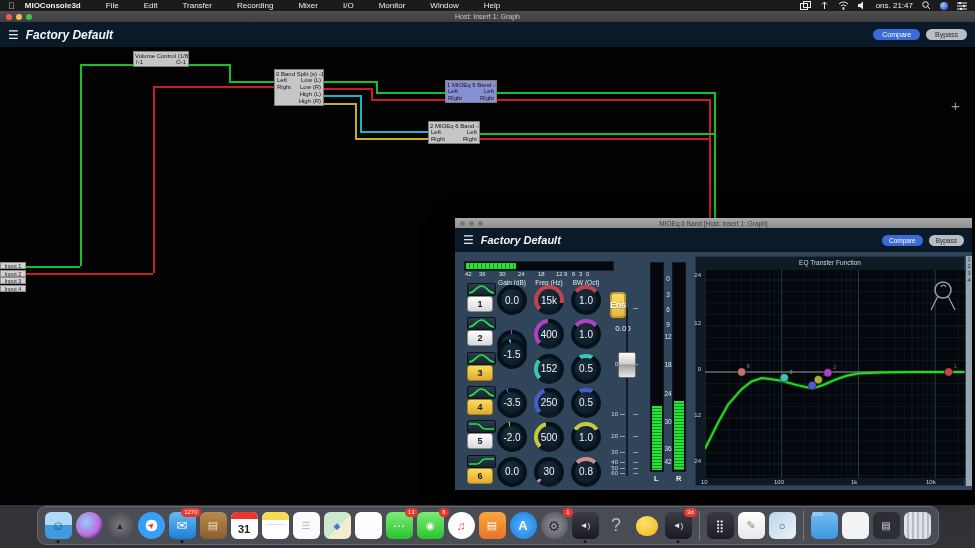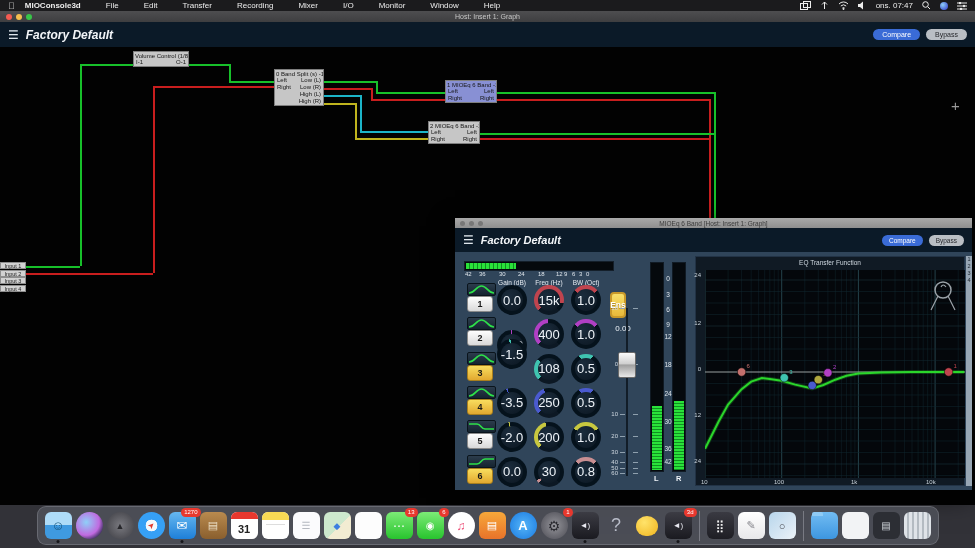--- a/index.html
+++ b/index.html
@@ -62,21 +62,21 @@
   .icon-btn{position:absolute;width:27px;height:11px;border-radius:2px;border:1px solid #0a141c;
             background:linear-gradient(#2c3c4c,#152430);display:flex;align-items:center;justify-content:center;}
   .num-btn{position:absolute;width:26px;height:16px;border-radius:3px;font-size:9px;font-weight:bold;
            color:#181818;display:flex;align-items:center;justify-content:center;border:1px solid #8a8a8a;
            background:linear-gradient(#fefefe,#d9d9d9);box-sizing:border-box;}
   .num-btn.yellow{background:linear-gradient(#f8dd5e,#e2a930);border-color:#a87f1e;}
   .knob{position:absolute;width:30px;height:30px;border-radius:50%;}
   .knob .ring{position:absolute;inset:0;border-radius:50%;}
   .knob .core{position:absolute;inset:4px;border-radius:50%;
               background:radial-gradient(circle at 35% 30%,#1b2c3c,#0b1621);
-              display:flex;align-items:center;justify-content:center;font-size:13px;color:#eef3f8;}
+              display:flex;align-items:center;justify-content:center;font-size:10px;color:#eef3f8;}
   #ens-btn{position:absolute;left:155px;top:40px;width:16px;height:26px;border-radius:4px;
            background:linear-gradient(#f8df6a,#e8b93a);border:2px solid #c9992a;box-sizing:border-box;
            color:#fff;font-size:8.5px;font-weight:bold;display:flex;align-items:center;justify-content:center;
            text-shadow:0 1px 1px rgba(120,80,0,.6);}
   #gain-readout{position:absolute;left:148px;top:72px;width:40px;text-align:center;font-size:8px;color:#eef3f8;}
   .fader-tick{position:absolute;font-size:6px;color:#cfd8e0;width:16px;text-align:right;}
   #fader-track{position:absolute;left:171px;top:90px;width:2px;height:170px;background:#121d28;}
   #fader-handle{position:absolute;left:163px;top:134px;width:18px;height:26px;border-radius:2px;
      background:linear-gradient(#fbfbfb,#cfcfcf 45%,#9f9f9f 50%,#e8e8e8);border:1px solid #6a6a6a;box-sizing:border-box;}
   .fdash{position:absolute;width:5px;height:1px;background:#8fa0ae;}
@@ -140,21 +140,21 @@
         <svg width="11" height="9">
           <path d="M1 3 A6 6 0 0 1 10 3 M2.8 5 A4 4 0 0 1 8.2 5 M4.4 7 A1.8 1.8 0 0 1 6.6 7" stroke="#ececec" fill="none"></path>
           <circle cx="5.5" cy="8" r="0.9" fill="#ececec"></circle>
         </svg>
       </span>
     <span>
         <svg width="9" height="9">
           <path d="M0 3 H2 L5 0.5 V8.5 L2 6 H0 Z" fill="#ececec"></path>
         </svg>
       </span>
-    <span id="clock">ons. 07:47</span>
+    <span id="clock">ons. 21:47</span>
     <span>
         <svg width="9" height="9">
           <circle cx="3.5" cy="3.5" r="2.8" stroke="#ececec" fill="none"></circle>
           <path d="M5.8 5.8 L8 8" stroke="#ececec"></path>
         </svg>
       </span>
     <span class="siri-dot"></span>
     <span>
         <svg width="10" height="8">
           <path d="M0 1 H10 M0 4 H10 M0 7 H10" stroke="#ececec"></path>
@@ -351,21 +351,21 @@
             <path d="M1 9 C7 9 8 2 13.5 2 C19 2 20 9 26 9" stroke="#2ee04a" stroke-width="1.6" fill="none"></path>
           </svg>
         </div>
         <div class="num-btn yellow" style="left: 12px; top: 112.6px;">3</div>
         <div class="knob" style="left: 42px; top: 87px;">
           <div class="ring" style="background: conic-gradient(from -12deg, rgb(63, 196, 176) 0deg, rgb(63, 196, 176) 6deg, rgb(5, 18, 28) 6deg, rgb(5, 18, 28) 360deg);"></div>
           <div class="core">-1.5</div>
         </div>
         <div class="knob" style="left: 79px; top: 101.6px;">
           <div class="ring" style="background: conic-gradient(from 225deg, rgb(63, 196, 176) 0deg, rgb(63, 196, 176) 84deg, rgb(5, 18, 28) 84deg, rgb(5, 18, 28) 270deg, rgb(12, 24, 36) 270deg, rgb(12, 24, 36) 360deg);"></div>
-          <div class="core">108</div>
+          <div class="core">152</div>
         </div>
         <div class="knob" style="left: 116px; top: 101.6px;">
           <div class="ring" style="background: conic-gradient(from 332.5deg, rgb(63, 196, 176) 0deg, rgb(63, 196, 176) 55deg, rgb(5, 18, 28) 55deg, rgb(5, 18, 28) 360deg);"></div>
           <div class="core">0.5</div>
         </div>
         <div class="icon-btn" style="left: 12px; top: 133.9px;">
           <svg width="27" height="11">
             <path d="M1 9 C7 9 8 2 13.5 2 C19 2 20 9 26 9" stroke="#2ee04a" stroke-width="1.6" fill="none"></path>
           </svg>
         </div>
@@ -387,21 +387,21 @@
             <path d="M1 3 L9 3 C13 3 13 8 17 8 L26 8" stroke="#2ee04a" stroke-width="1.6" fill="none"></path>
           </svg>
         </div>
         <div class="num-btn" style="left: 12px; top: 181.2px;">5</div>
         <div class="knob" style="left: 42px; top: 170.2px;">
           <div class="ring" style="background: conic-gradient(from -14deg, rgb(200, 200, 63) 0deg, rgb(200, 200, 63) 6deg, rgb(5, 18, 28) 6deg, rgb(5, 18, 28) 360deg);"></div>
           <div class="core">-2.0</div>
         </div>
         <div class="knob" style="left: 79px; top: 170.2px;">
           <div class="ring" style="background: conic-gradient(from 225deg, rgb(200, 200, 63) 0deg, rgb(200, 200, 63) 121deg, rgb(5, 18, 28) 121deg, rgb(5, 18, 28) 270deg, rgb(12, 24, 36) 270deg, rgb(12, 24, 36) 360deg);"></div>
-          <div class="core">200</div>
+          <div class="core">500</div>
         </div>
         <div class="knob" style="left: 116px; top: 170.2px;">
           <div class="ring" style="background: conic-gradient(from 305deg, rgb(200, 200, 63) 0deg, rgb(200, 200, 63) 110deg, rgb(5, 18, 28) 110deg, rgb(5, 18, 28) 360deg);"></div>
           <div class="core">1.0</div>
         </div>
         <div class="icon-btn" style="left: 12px; top: 202.5px;">
           <svg width="27" height="11">
             <path d="M1 8 L9 8 C13 8 13 3 17 3 L26 3" stroke="#2ee04a" stroke-width="1.6" fill="none"></path>
           </svg>
         </div>

